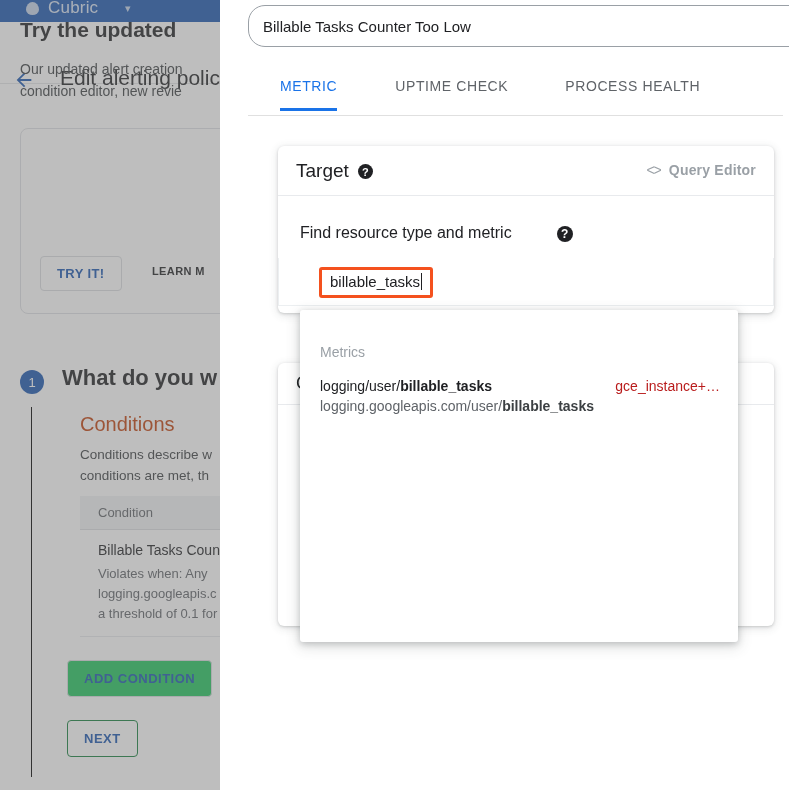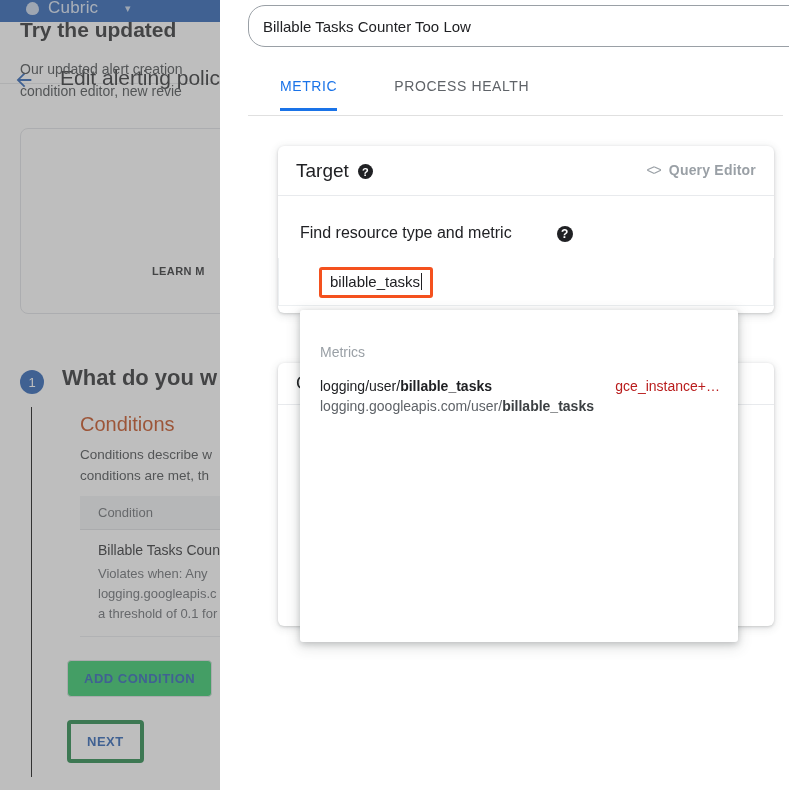--- a/index.html
+++ b/index.html
@@ -112,21 +112,21 @@
   .bg-row-sub { margin-top:6px; font-size:13px; line-height:20px; color:#5f6368; white-space:pre; }
 
   .bg-btn-add {
     position:absolute; left:67px; top:660px;
     padding:10px 16px; border:1px solid #dadce0; border-radius:4px;
     background:#22c55e; color:#1a56b0; font-size:13px; font-weight:bold;
     letter-spacing:.5px; white-space:nowrap;
   }
   .bg-btn-next {
     position:absolute; left:67px; top:720px;
-    padding:10px 16px; border:4px solid #15803d; border-radius:4px;
+    padding:10px 16px; border:1px solid #15803d; border-radius:4px;
     background:#fff; color:#1a56b0; font-size:13px; font-weight:bold;
     letter-spacing:.5px; white-space:nowrap;
   }
 
   
   .scrim {
     position:absolute; left:0; top:0; width:220px; height:790px;
     background:rgba(110,110,110,.45);
   }
 
@@ -264,20 +264,21 @@
             <path d="M20 11H7.8l5.6-5.6L12 4l-8 8 8 8 1.4-1.4L7.8 13H20z"></path>
           </svg>
       </div>
       <div class="bg-page-title">Edit alerting policy</div>
     </div>
 
     <div class="bg-promo-card"></div>
     <div class="bg-promo-title">Try the updated</div>
     <div class="bg-promo-body">Our updated alert creation
 condition editor, new revie</div>
+    <div class="bg-promo-btn-try">TRY IT!</div>
     <div class="bg-promo-btn-learn">LEARN M</div>
 
     <div class="bg-step">
       <div class="bg-step-num">1</div>
       <div class="bg-step-title">What do you w</div>
       <div class="bg-step-rule"></div>
       <div class="bg-sub-title">Conditions</div>
       <div class="bg-sub-body">Conditions describe w
 conditions are met, th</div>
       <div class="bg-table">
@@ -302,20 +303,23 @@
   <div class="panel">
 
     <div class="name-field">
       <span>Billable Tasks Counter Too Low</span>
     </div>
 
     <div class="tabs">
       <div class="tab active" id="tab-metric">
         <span>METRIC</span>
       </div>
+      <div class="tab" id="tab-uptime">
+        <span>UPTIME CHECK</span>
+      </div>
       <div class="tab" id="tab-process">
         <span>PROCESS HEALTH</span>
       </div>
     </div>
 
     <div class="target-card">
       <div class="target-card-head">
         <span class="target-title">Target</span>
         <span class="help-dot">?</span>
         <div class="query-editor">

